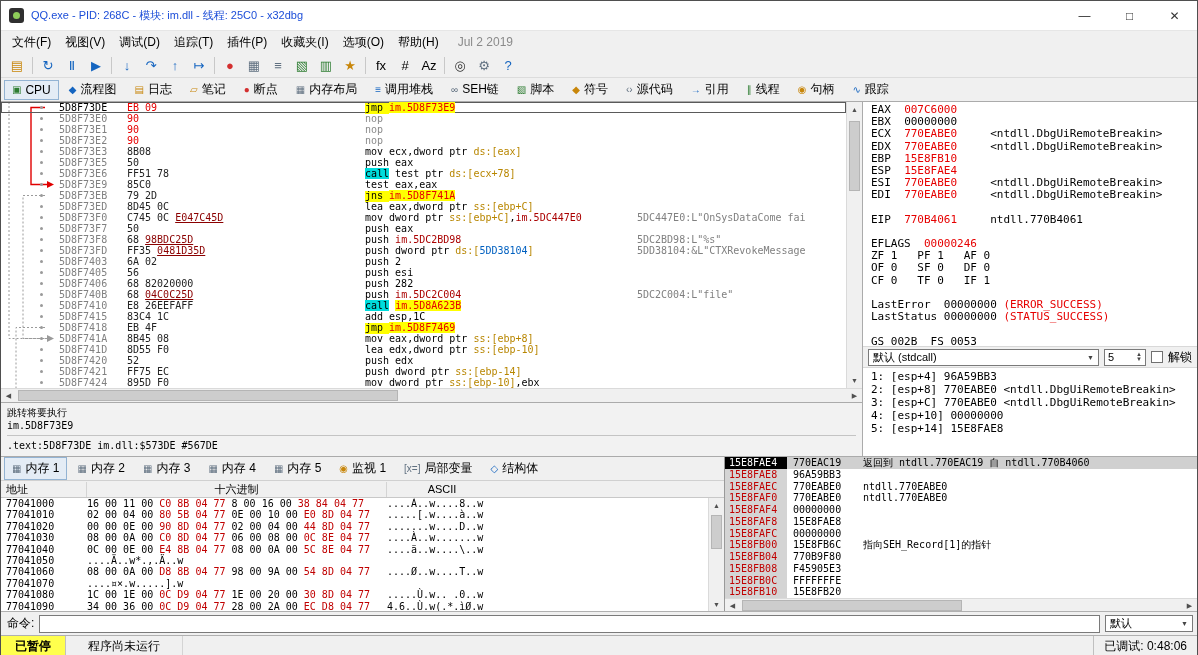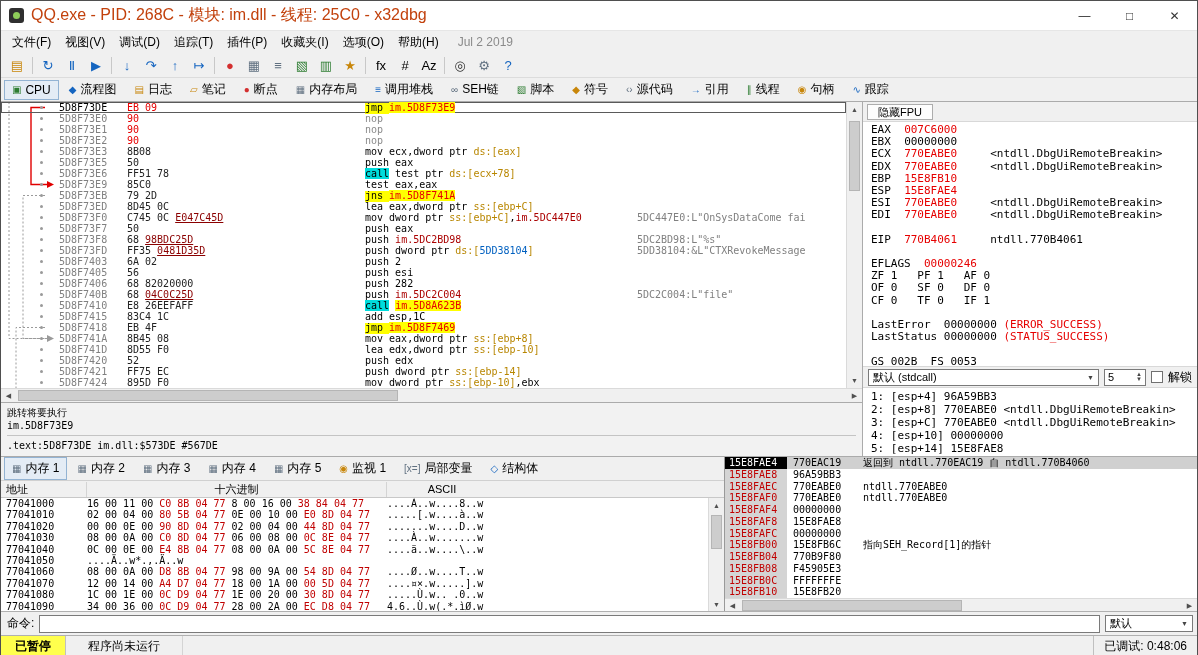--- a/index.html
+++ b/index.html
@@ -5,21 +5,21 @@
   *{margin:0;padding:0;box-sizing:border-box;}
   html,body{width:1198px;height:655px;overflow:hidden;}
   body{font-family:"Liberation Sans","DejaVu Sans",sans-serif;font-size:12px;background:#f0f0f0;color:#000;}
   .mono{font-family:"DejaVu Sans Mono",monospace;}
   .window{width:1198px;height:655px;display:flex;flex-direction:column;border:1px solid #4f4f4f;background:#f0f0f0;}
 
   
   .titlebar{height:30px;background:#ffffff;display:flex;align-items:center;padding-left:8px;border-bottom:1px solid #e6e6e6;flex:0 0 30px;}
   .appicon{width:15px;height:15px;border-radius:3px;background:#2f2f2f;position:relative;margin-right:7px;flex:0 0 15px;}
   .appicon::after{content:"";position:absolute;left:4px;top:4px;width:7px;height:7px;border-radius:50%;background:#8fce5a;}
-  .title-text{font-size:16px;color:#c2410c;white-space:nowrap;}
+  .title-text{font-size:11px;color:#1d4ed8;white-space:nowrap;}
   .wbtns{margin-left:auto;display:flex;height:100%;}
   .wbtn{width:45px;height:100%;display:flex;align-items:center;justify-content:center;font-size:12px;color:#333;}
 
   
   .menubar{height:22px;background:#f0f0f0;display:flex;align-items:center;padding-left:4px;flex:0 0 22px;}
   .menu-item{padding:2px 7px;cursor:default;}
   .menu-date{color:#8a8a8a;margin-left:12px;}
 
   
   .toolbar{height:25px;background:#f0f0f0;display:flex;align-items:center;padding-left:4px;border-bottom:1px solid #dcdcdc;flex:0 0 25px;}
@@ -341,23 +341,20 @@
       </div>
       <div class="disasm-info">
         <div>跳转将要执行</div>
         <div>im.5D8F73E9</div>
         <div class="info-sep"></div>
         <div>.text:5D8F73DE im.dll:$573DE #567DE</div>
       </div>
     </div>
 
     <div class="reg-pane">
-      <div class="reg-toolbar">
-        <button class="fpu-btn">隐藏FPU</button>
-      </div>
       <div class="reg-body" id="regBody">
           <div class="reg-line"><span>EAX  </span><span class="t-r">007C6000</span></div>
           <div class="reg-line"><span>EBX  </span><span>00000000</span></div>
           <div class="reg-line"><span>ECX  </span><span class="t-r">770EABE0</span><span>     &lt;ntdll.DbgUiRemoteBreakin&gt;</span></div>
           <div class="reg-line"><span>EDX  </span><span class="t-r">770EABE0</span><span>     &lt;ntdll.DbgUiRemoteBreakin&gt;</span></div>
           <div class="reg-line"><span>EBP  </span><span class="t-r">15E8FB10</span></div>
           <div class="reg-line"><span>ESP  </span><span class="t-r">15E8FAE4</span></div>
           <div class="reg-line"><span>ESI  </span><span class="t-r">770EABE0</span><span>     &lt;ntdll.DbgUiRemoteBreakin&gt;</span></div>
           <div class="reg-line"><span>EDI  </span><span class="t-r">770EABE0</span><span>     &lt;ntdll.DbgUiRemoteBreakin&gt;</span></div>
           <div class="reg-line">&nbsp;</div>
@@ -441,21 +438,21 @@
       </div>
       <div class="dump-wrap">
         <div class="dump-body" id="dumpBody">
             <div class="durow"><span class="d-addr">77041000</span><span class="d-hex"><span>16 00 11 00</span> <span class="t-p">C0 8B 04 77</span> <span>8 00 16 00</span> <span class="t-p">38 84 04 77</span></span><span class="d-ascii">....À..w....8..w</span></div>
             <div class="durow"><span class="d-addr">77041010</span><span class="d-hex"><span>02 00 04 00</span> <span class="t-p">80 5B 04 77</span> <span>0E 00 10 00</span> <span class="t-p">E0 8D 04 77</span></span><span class="d-ascii">.....[.w....à..w</span></div>
             <div class="durow"><span class="d-addr">77041020</span><span class="d-hex"><span>00 00 0E 00</span> <span class="t-p">90 8D 04 77</span> <span>02 00 04 00</span> <span class="t-p">44 8D 04 77</span></span><span class="d-ascii">.......w....D..w</span></div>
             <div class="durow"><span class="d-addr">77041030</span><span class="d-hex"><span>08 00 0A 00</span> <span class="t-p">C0 8D 04 77</span> <span>06 00 08 00</span> <span class="t-p">0C 8E 04 77</span></span><span class="d-ascii">....À..w.......w</span></div>
             <div class="durow"><span class="d-addr">77041040</span><span class="d-hex"><span>0C 00 0E 00</span> <span class="t-p">E4 8B 04 77</span> <span>08 00 0A 00</span> <span class="t-p">5C 8E 04 77</span></span><span class="d-ascii">....ä..w....\..w</span></div>
             <div class="durow"><span class="d-addr">77041050</span><span class="d-ascii">....Ä..w*.,.Ä..w</span></div>
             <div class="durow"><span class="d-addr">77041060</span><span class="d-hex"><span>08 00 0A 00</span> <span class="t-p">D8 8B 04 77</span> <span>98 00 9A 00</span> <span class="t-p">54 8D 04 77</span></span><span class="d-ascii">....Ø..w....T..w</span></div>
-            <div class="durow"><span class="d-addr">77041070</span><span class="d-hex"><span>12 00 14 00</span> <span class="t-p">A4 D7 04 77</span> <span>18 00 1A 00</span> <span class="t-p">00 5D 04 77</span></span><span class="d-ascii">....¤×.w.....].w</span></div>
+            <div class="durow"><span class="d-addr">77041070</span><span class="d-ascii">....¤×.w.....].w</span></div>
             <div class="durow"><span class="d-addr">77041080</span><span class="d-hex"><span>1C 00 1E 00</span> <span class="t-p">0C D9 04 77</span> <span>1E 00 20 00</span> <span class="t-p">30 8D 04 77</span></span><span class="d-ascii">.....Ù.w.. .0..w</span></div>
             <div class="durow"><span class="d-addr">77041090</span><span class="d-hex"><span>34 00 36 00</span> <span class="t-p">0C D9 04 77</span> <span>28 00 2A 00</span> <span class="t-p">EC D8 04 77</span></span><span class="d-ascii">4.6..Ù.w(.*.ìØ.w</span></div>
           </div>
         <div class="vscroll">
           <div class="sb-btn">▲</div>
           <div class="sb-track">
               <div class="sb-thumb" style="top:2px;height:34px;"></div>
             </div>
           <div class="sb-btn">▼</div>
         </div>

